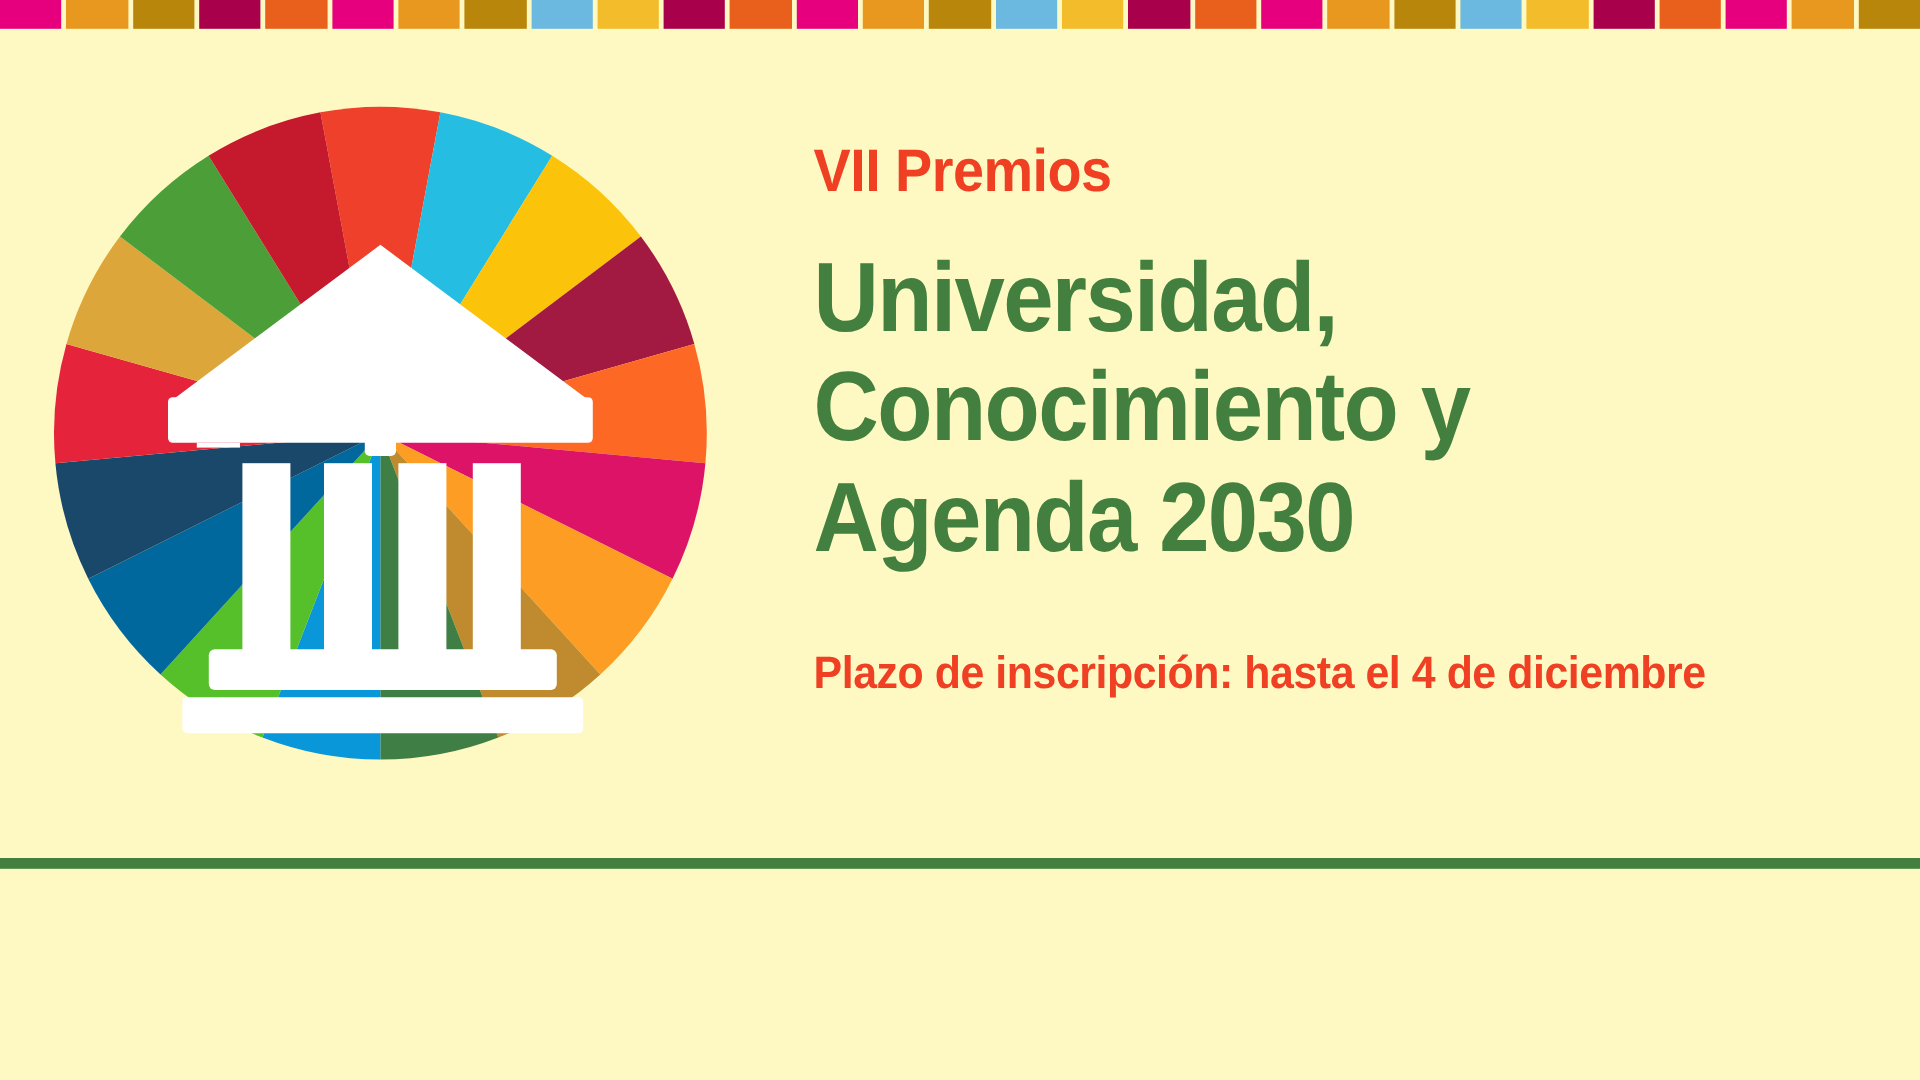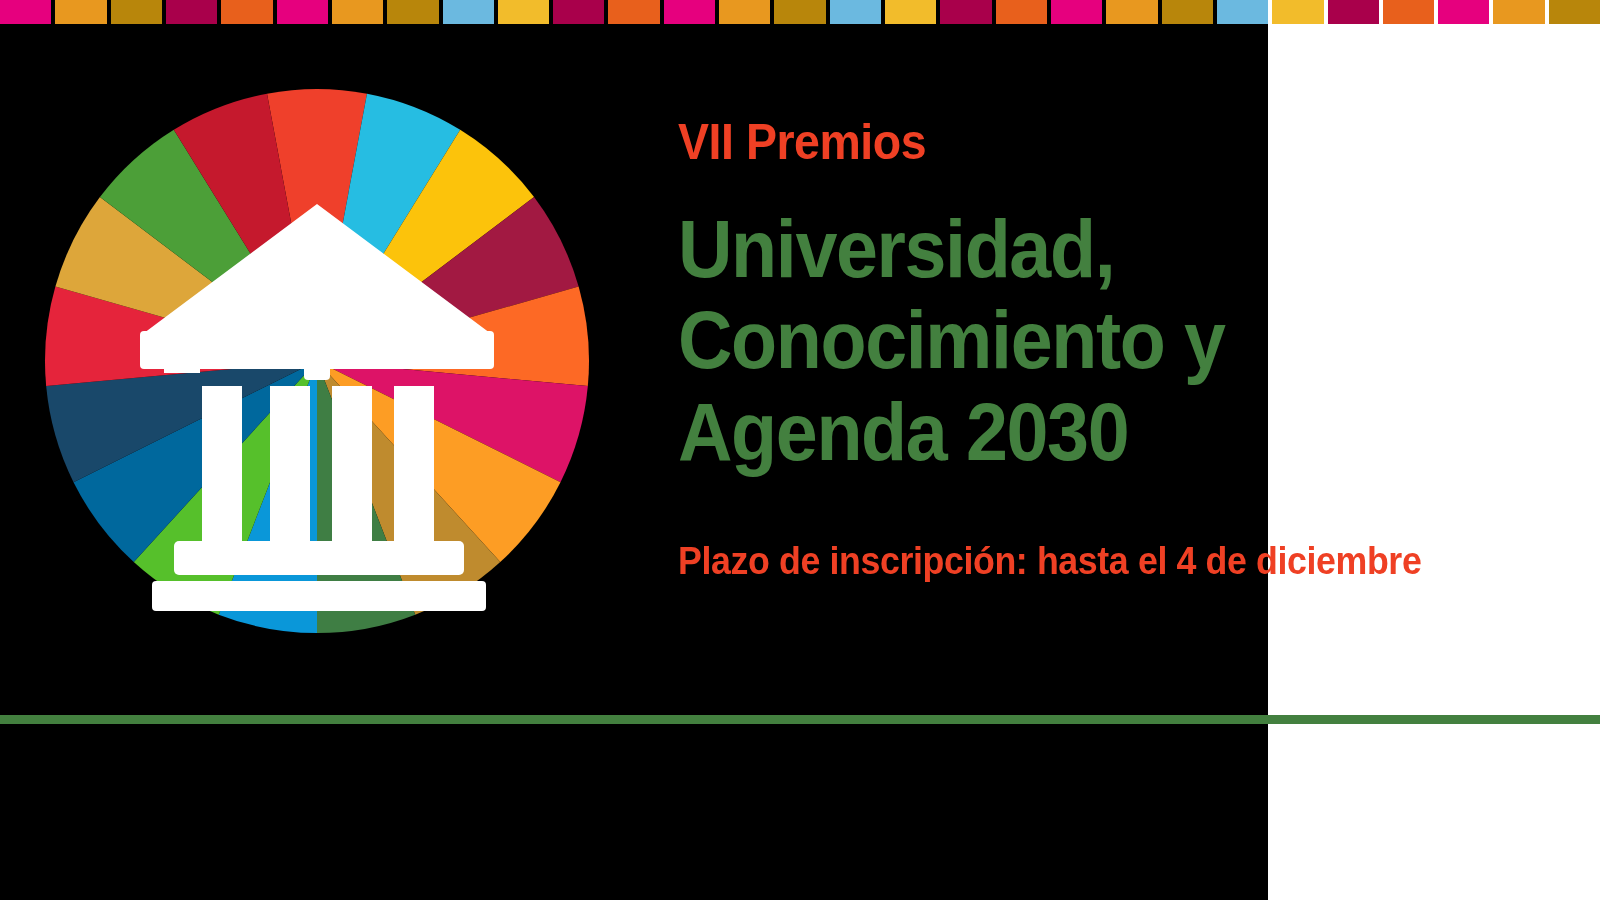--- a/index.html
+++ b/index.html
@@ -4,22 +4,22 @@
 <style>
   * { box-sizing: border-box; margin: 0; padding: 0; }
   html, body {
     width: 1600px; height: 900px;
     background: #ffffff;
     font-family: "Liberation Sans", sans-serif;
     overflow: hidden;
   }
   .poster {
     position: relative;
-    width: 1268px; height: 900px;
-    background: #000000;
+    width: 1600px; height: 900px;
+    background: #fef9c3;
   }
 
   
   .topbar {
     position: absolute; top: 0; left: 0;
     width: 1600px; height: 24px;
     display: flex;
     gap: 4px;
   }
   .topbar .swatch {

